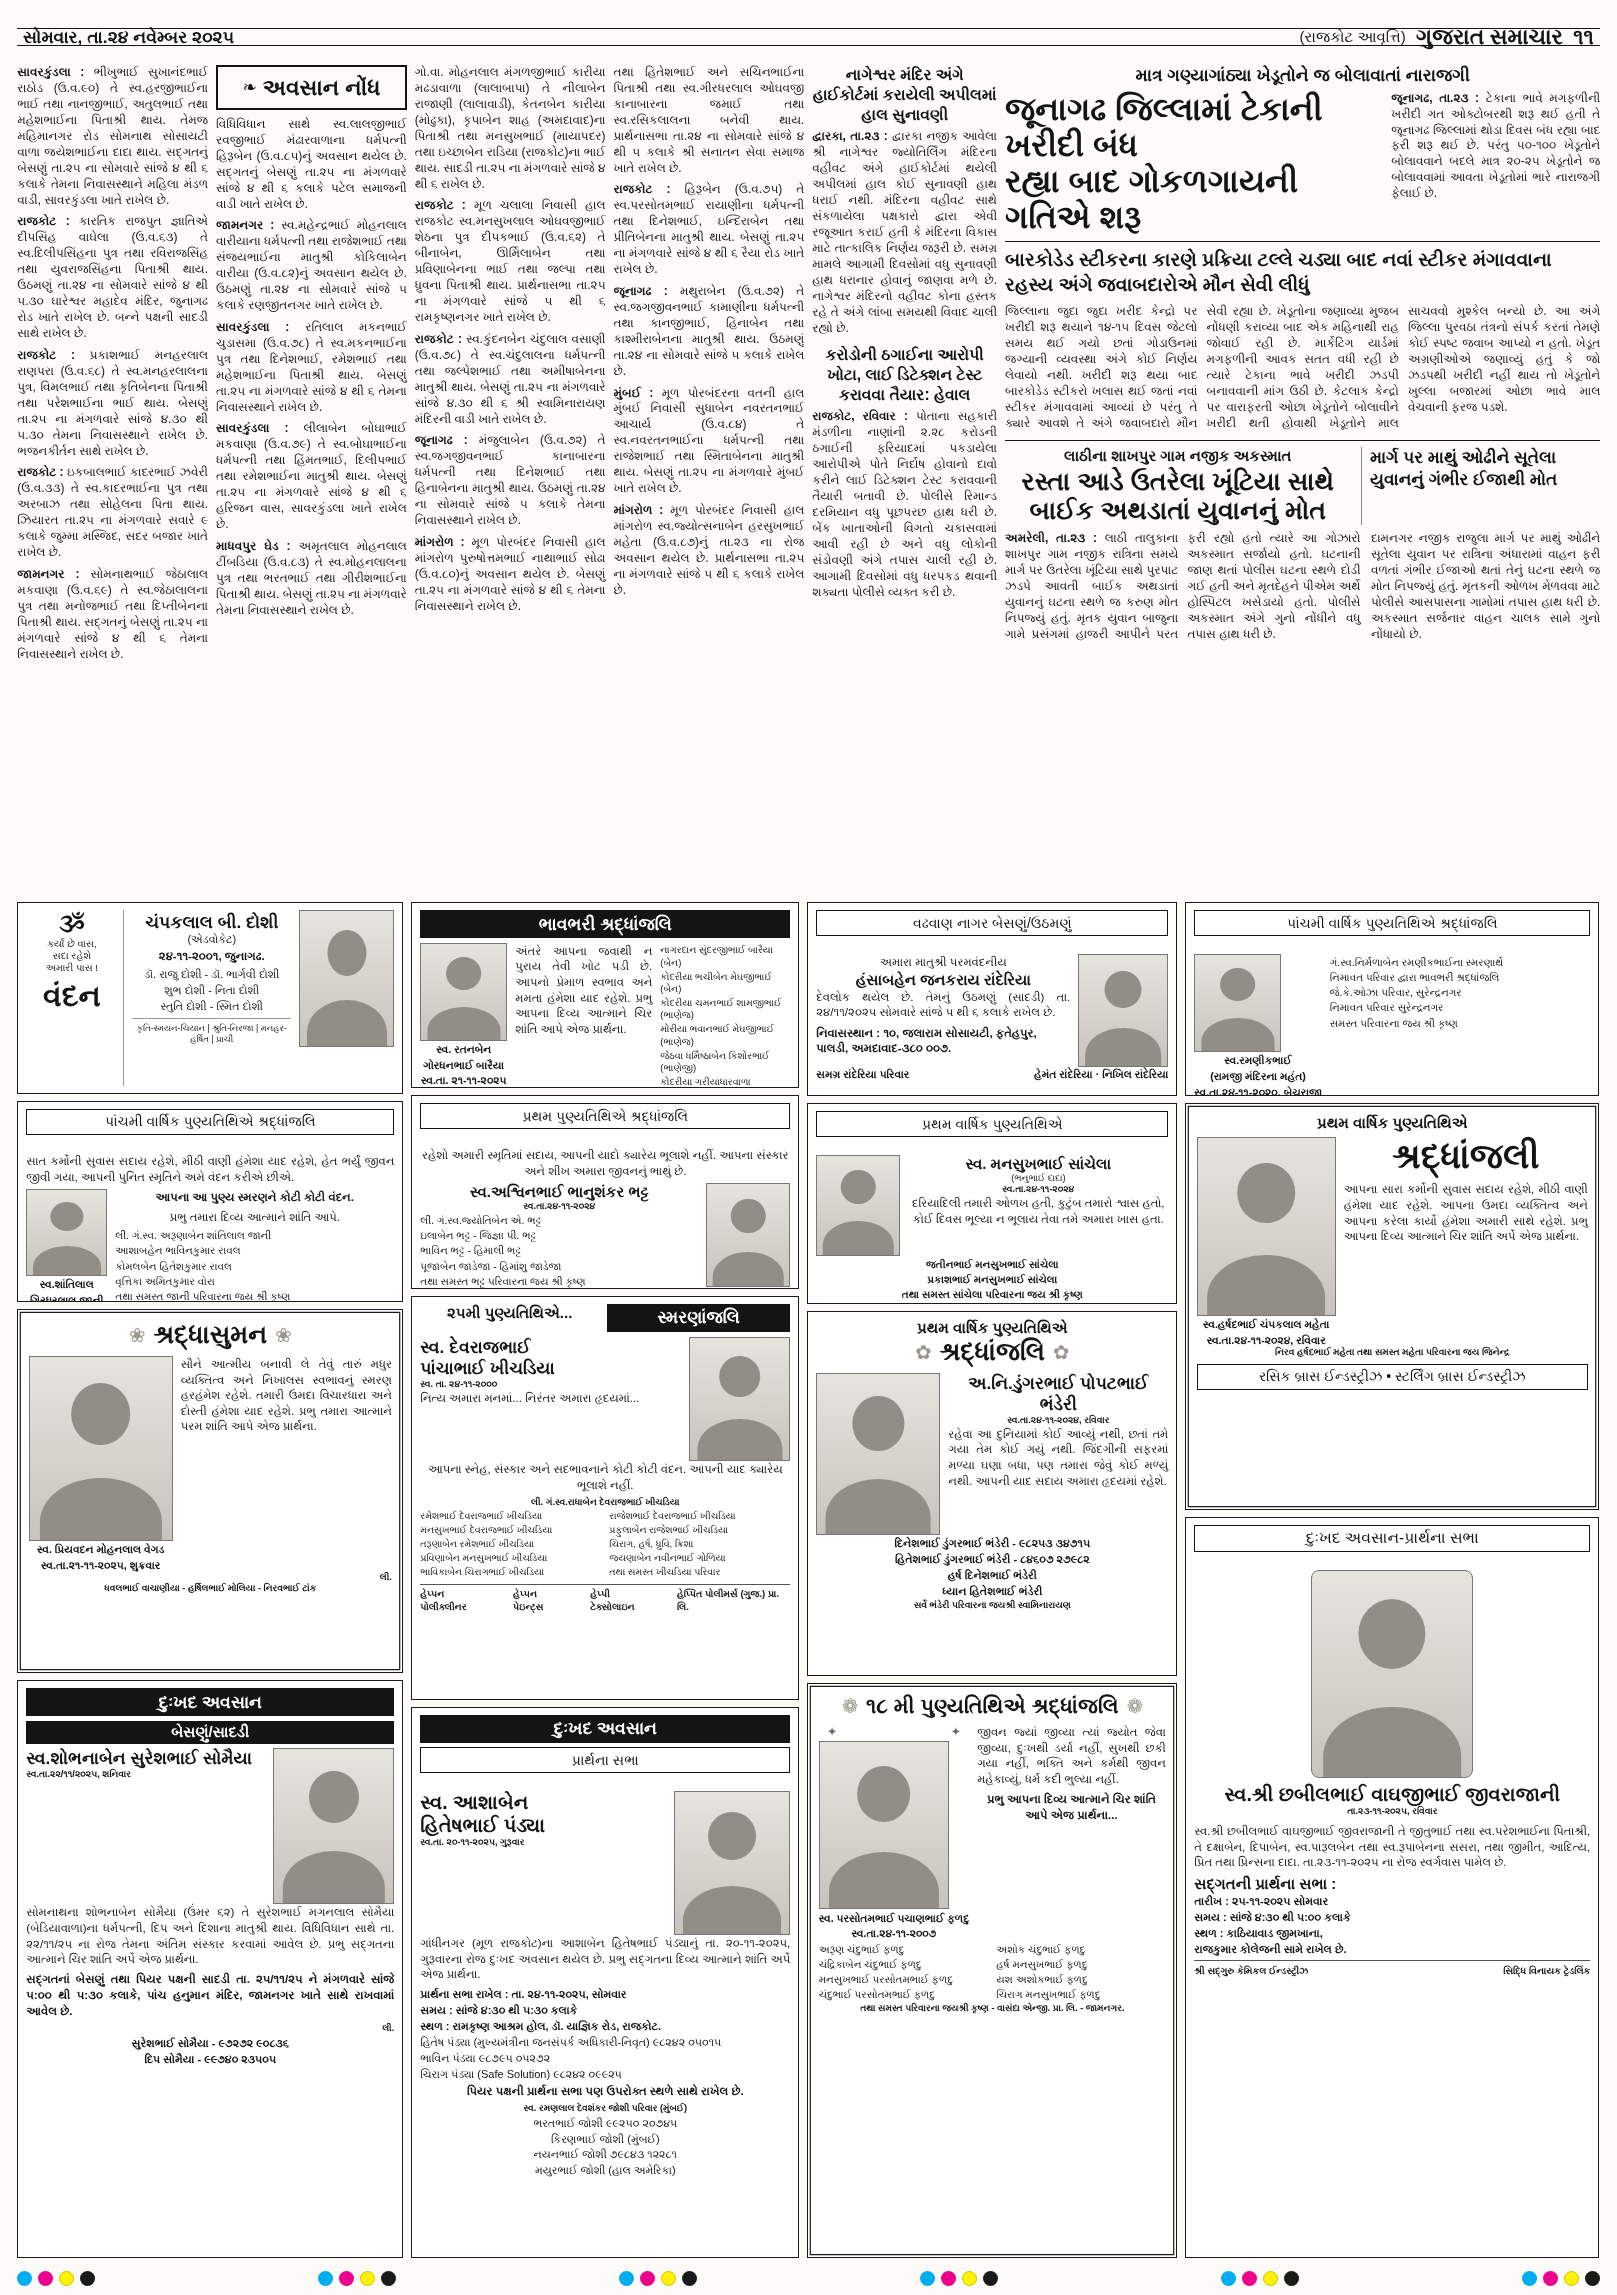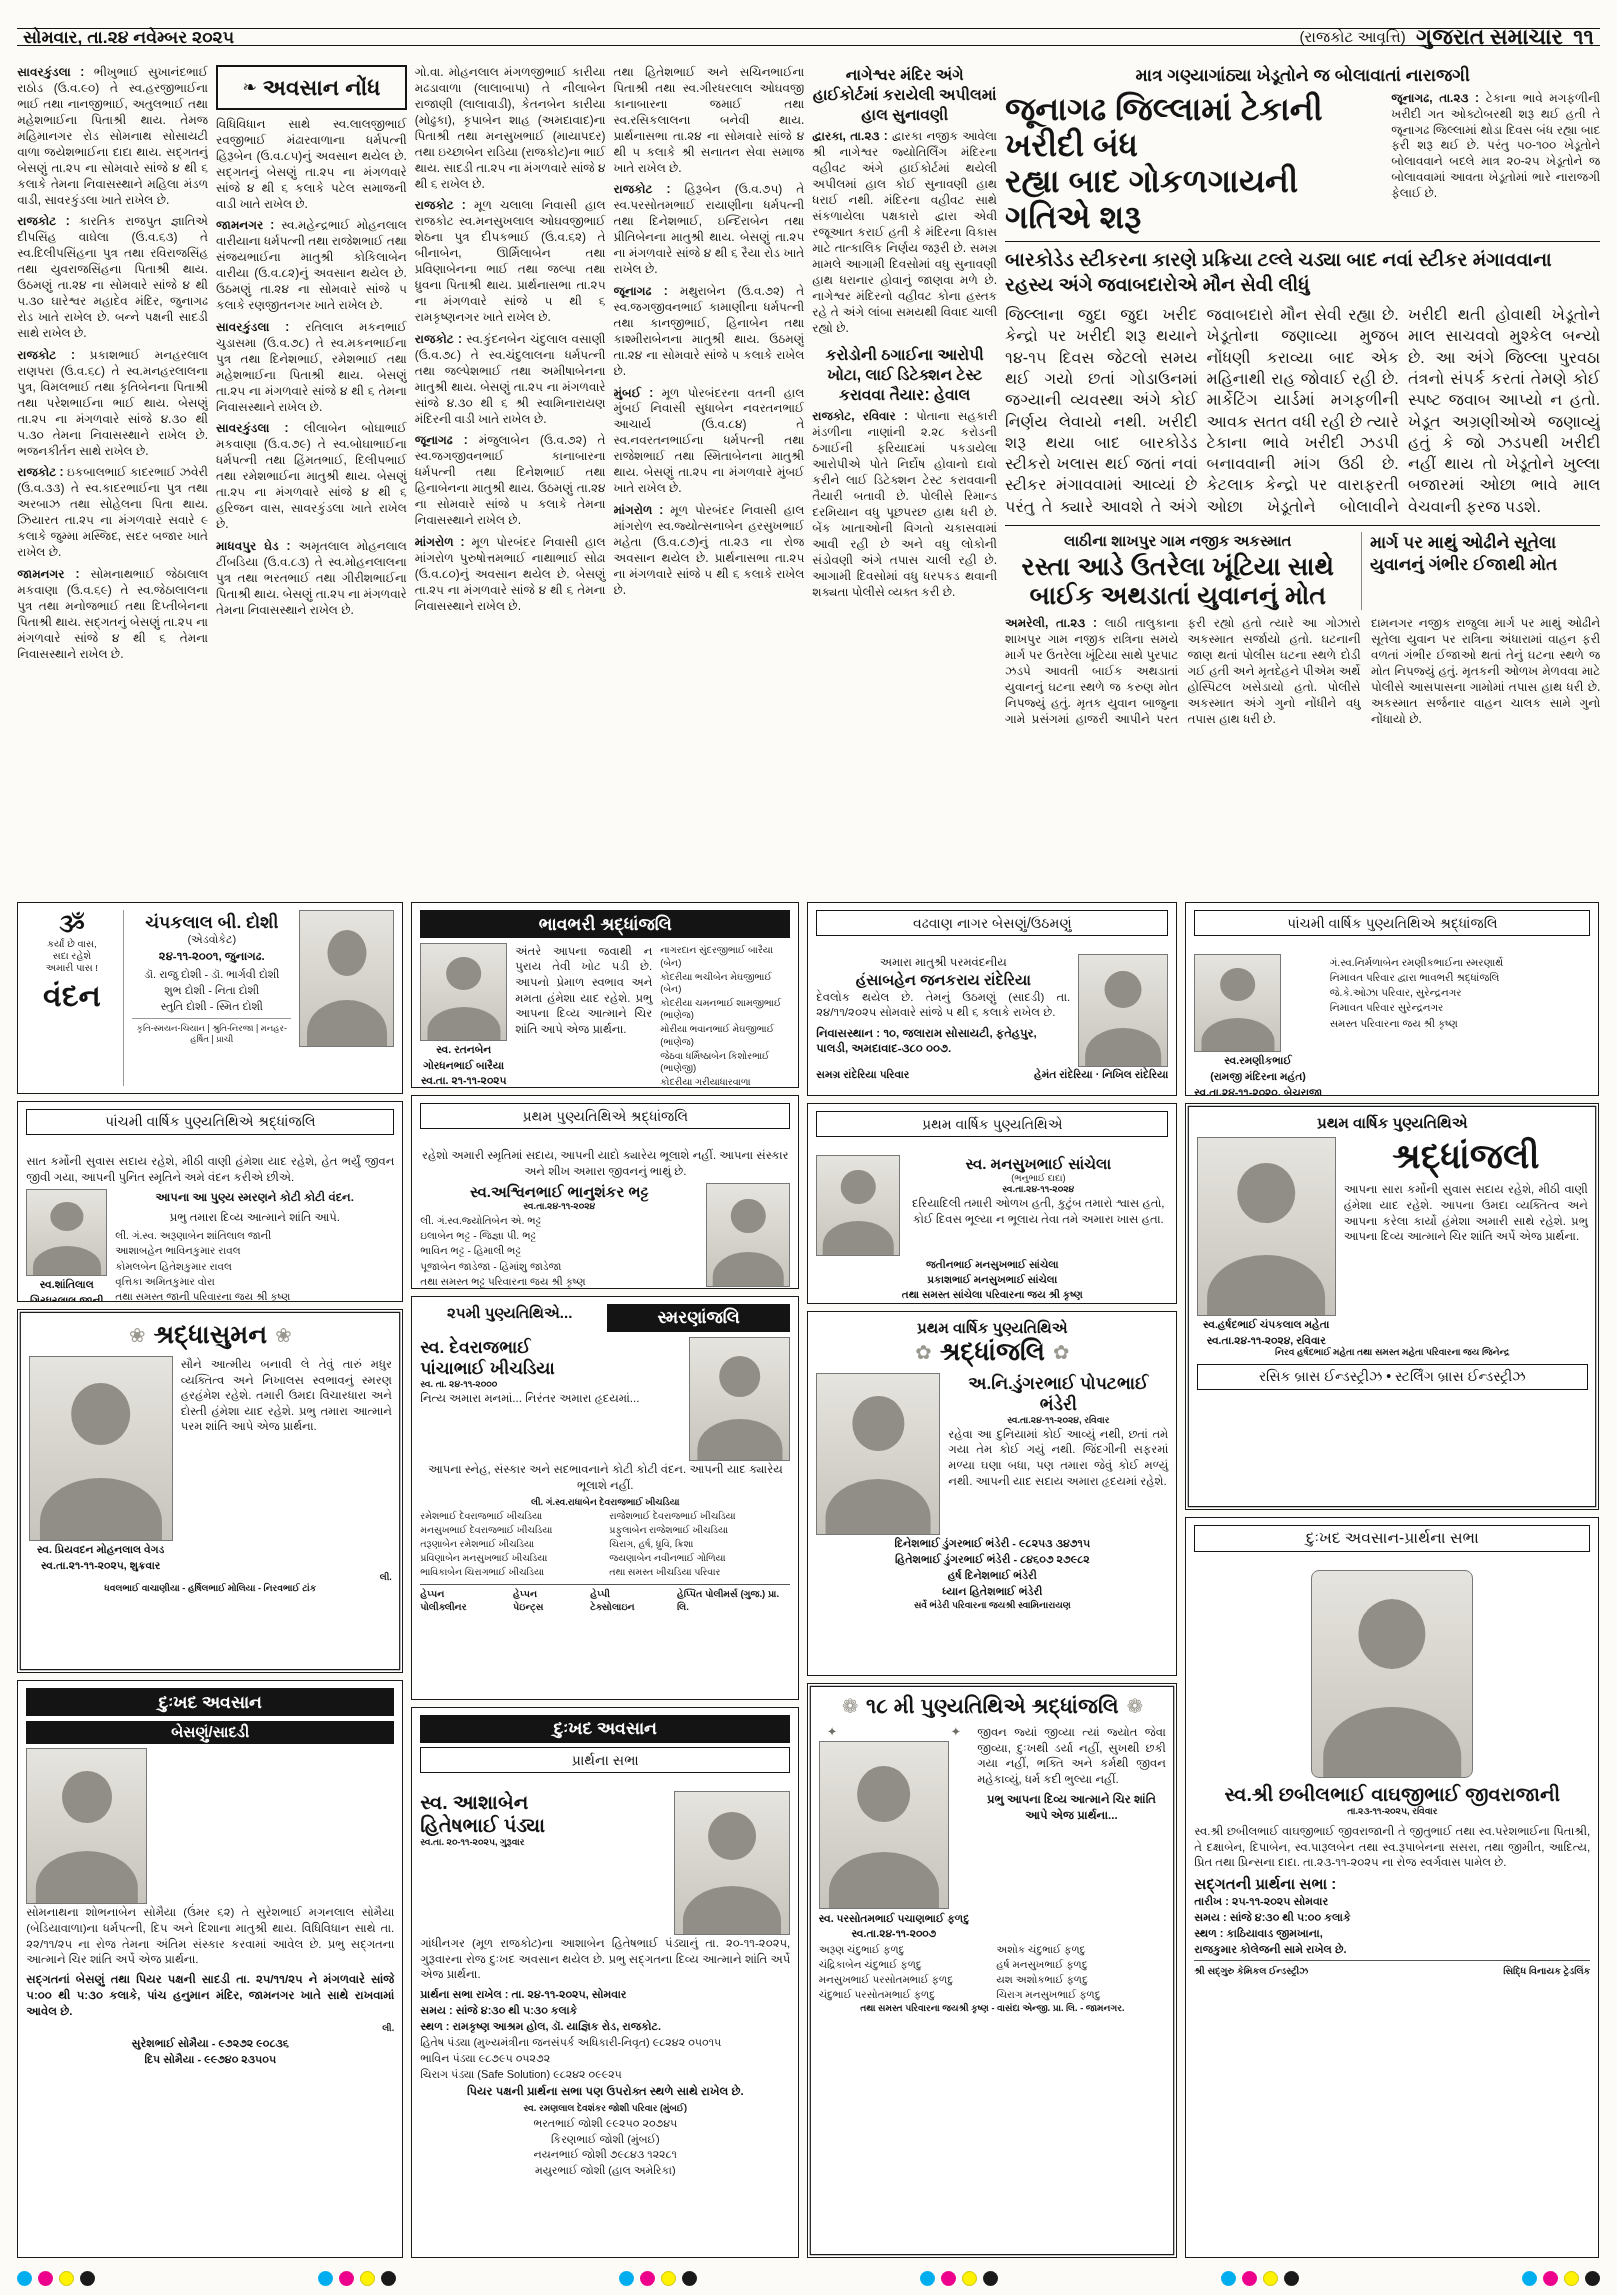--- a/index.html
+++ b/index.html
@@ -32,21 +32,21 @@
   .bcol h3 { font-size:15.6px; font-weight:bold; line-height:1.28; margin-bottom:4.6px; text-align:center; }
   .bcol p { font-size:12px; line-height:1.33; text-align:justify; margin-bottom:8px; }
   .dl { font-weight:bold; }
 
   .news-main { width:596px; overflow:hidden; }
   .kicker { font-size:17.3px; font-weight:bold; text-align:center; margin-bottom:4.6px; }
   .head-row { display:flex; gap:10.4px; border-bottom:1.2px solid #141414; padding-bottom:5.8px; margin-bottom:5.8px; }
   .headline { flex:1; font-size:32px; font-weight:bold; line-height:1.13; }
   .lead { width:209px; font-size:12px; line-height:1.33; text-align:justify; }
   .subhead { font-size:19px; font-weight:bold; line-height:1.3; margin:5.8px 0 7px; }
-  .body3 { column-count:3; column-gap:9.2px; font-size:16px; line-height:1.33; text-align:justify; margin-bottom:8px; }
+  .body3 { column-count:3; column-gap:9.2px; font-size:12px; line-height:1.33; text-align:justify; margin-bottom:8px; }
   .accident { display:flex; gap:10.4px; border-top:1.2px solid #141414; padding-top:5.8px; margin-top:2.3px; }
   .acc-left { flex:1.5; }
   .kicker2 { font-size:15px; font-weight:bold; text-align:center; margin-bottom:2.3px; }
   .headline2 { font-size:25.4px; font-weight:bold; line-height:1.15; text-align:center; }
   .acc-right { flex:1; border-left:0.6px solid #888; padding-left:8px; }
   .side-head { font-size:17px; font-weight:bold; line-height:1.3; }
   .acc-bodies { display:flex; gap:10.4px; margin-top:5.8px; }
   .acc-body { flex:1.55; column-count:2; column-gap:9.2px; font-size:12px; line-height:1.33; text-align:justify; }
   .side-body { flex:1; font-size:12px; line-height:1.33; text-align:justify; }
 
@@ -282,20 +282,24 @@
           <p class="just grow">સૌને આત્મીય બનાવી લે તેવું તારું મધુર વ્યક્તિત્વ અને નિખાલસ સ્વભાવનું સ્મરણ હરહંમેશ રહેશે. તમારી ઉમદા વિચારધારા અને દોસ્તી હંમેશા યાદ રહેશે. પ્રભુ તમારા આત્માને પરમ શાંતિ આપે એજ પ્રાર્થના.</p>
         </div>
         <div class="rt b">લી.</div>
         <div class="ctr b">ધવલભાઈ વાચાણીયા - હર્ષિલભાઈ મોલિયા - નિરવભાઈ ટાંક</div>
       </div>
 
       <div class="ad" style="height:578px">
         <div class="bar">દુઃખદ અવસાન</div>
         <div class="bar2">બેસણું/સાદડી</div>
         <div class="row">
+          <div class="grow">
+            <div class="b lg">સ્વ.શોભનાબેન સુરેશભાઈ સોમૈયા</div>
+            <div class="b">સ્વ.તા.૨૨/૧૧/૨૦૨૫, શનિવાર</div>
+          </div>
           <div class="photo" style="width:121px;height:156px"></div>
         </div>
         <p class="just">સોમનાથના શોભનાબેન સોમૈયા (ઉંમર ૬૨) તે સુરેશભાઈ મગનલાલ સોમૈયા (બેડિયાવાળા)ના ધર્મપત્ની, દિપ અને દિશાના માતુશ્રી થાય. વિધિવિધાન સાથે તા. ૨૨/૧૧/૨૫ ના રોજ તેમના અંતિમ સંસ્કાર કરવામાં આવેલ છે. પ્રભુ સદ્ગતના આત્માને ચિર શાંતિ અર્પે એજ પ્રાર્થના.</p>
         <p class="just b">સદ્ગતનાં બેસણું તથા પિયર પક્ષની સાદડી તા. ૨૫/૧૧/૨૫ ને મંગળવારે સાંજે ૫:૦૦ થી ૫:૩૦ કલાકે, પાંચ હનુમાન મંદિર, જામનગર ખાતે સાથે રાખવામાં આવેલ છે.</p>
         <div class="rt b">લી.</div>
         <div class="fam ctr b">
             <p>સુરેશભાઈ સોમૈયા - ૯૭૨૭૨ ૯૦૮૩૬</p>
             <p>દિપ સોમૈયા - ૯૯૭૪૦ ૨૩૫૦૫</p>
           </div>
       </div>

